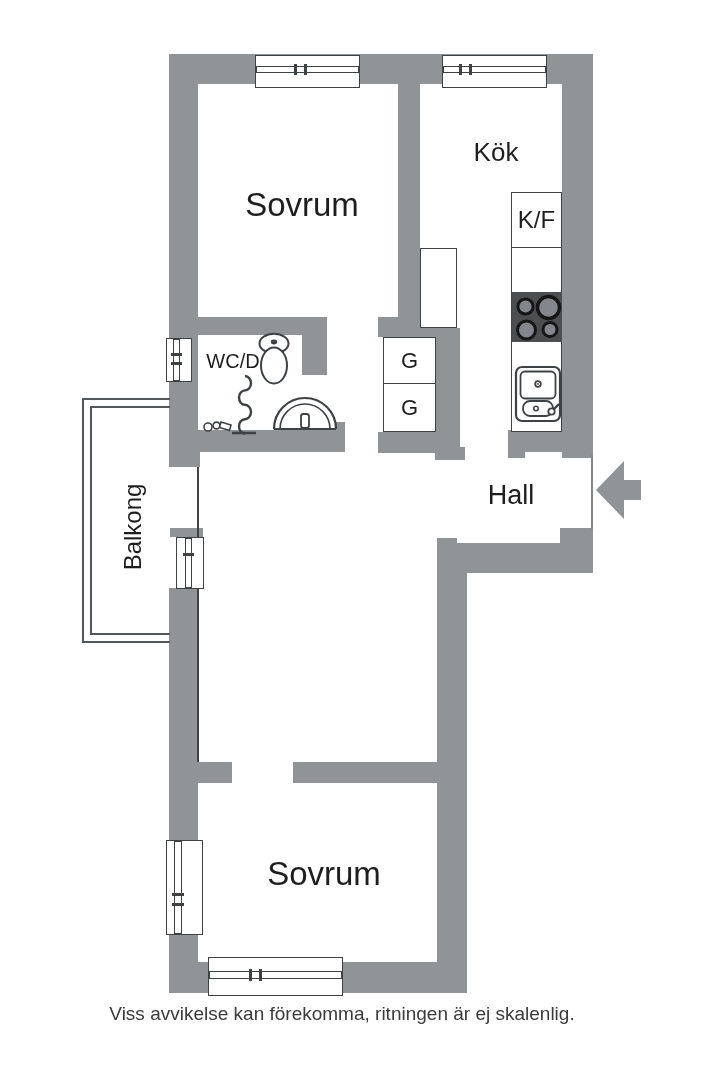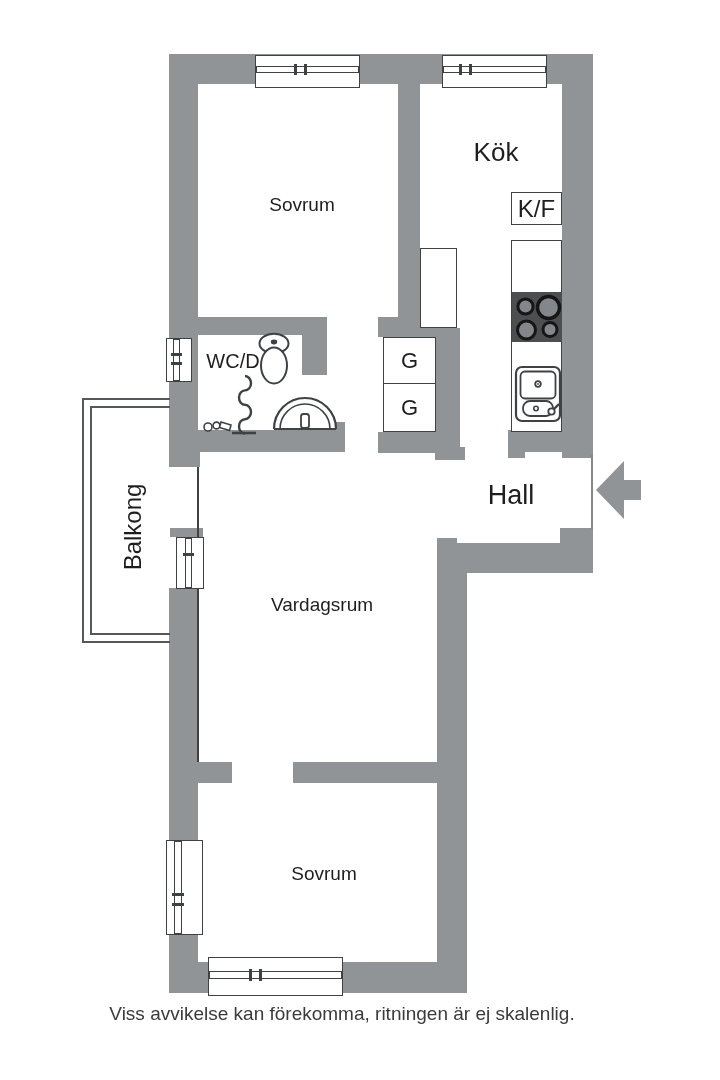--- a/index.html
+++ b/index.html
@@ -10,21 +10,21 @@
   #canvas{position:relative;width:720px;height:1080px;background:var(--background);
     font-family:"Liberation Sans","DejaVu Sans",sans-serif;overflow:hidden;}
   .wall{position:absolute;background:var(--wall);}
   .win{position:absolute;background:#fff;border:1.5px solid var(--outline);box-sizing:border-box;z-index:5;}
   .bar{position:absolute;background:#fff;border:1.5px solid var(--outline);box-sizing:border-box;}
   .tkv{position:absolute;width:2.5px;background:var(--outline);}
   .tkh{position:absolute;height:2.5px;background:var(--outline);}
   .box{position:absolute;background:#fff;border:1.5px solid var(--outline);box-sizing:border-box;
        display:flex;align-items:center;justify-content:center;z-index:4;}
   .rail{position:absolute;border:2px solid #55585b;border-right:none;box-sizing:border-box;background:transparent;}
-  .label{position:absolute;transform:translate(-50%,-50%);font-size:19px;color:var(--text);
+  .label{position:absolute;transform:translate(-50%,-50%);font-size:33px;color:var(--text);
          white-space:nowrap;z-index:8;}
   .fix{position:absolute;z-index:6;}
   .thinline{position:absolute;z-index:3;}
   .footer-note{position:absolute;transform:translateX(-50%);font-size:19px;color:#3b3b3b;
          white-space:nowrap;z-index:8;}
 </style>
 </head>
 <body>
 
 <div id="canvas">
@@ -90,21 +90,21 @@
   <div class="win" style="left:208px;top:957px;width:135px;height:39px;">
     <div class="bar" style="left:0;right:0;top:13px;height:8px;"></div>
     <div class="tkv" style="left:40px;top:11px;height:12px;"></div>
     <div class="tkv" style="left:50px;top:11px;height:12px;"></div>
   </div>
 
   <div class="rail" style="left:82px;top:398px;width:88px;height:245px;"></div>
   <div class="rail" style="left:90px;top:406px;width:80px;height:229px;"></div>
 
   <div class="box" style="left:511px;top:240px;width:51px;height:192px;"></div>
-  <div class="box" style="left:511px;top:192px;width:51px;height:33px;">
+  <div class="box" style="left:511px;top:192px;width:51px;height:56px;">
     <span class="lab" style="font-size:24px;color:var(--text);">K/F</span>
   </div>
   <div class="box" style="left:420px;top:248px;width:37px;height:80px;"></div>
 
   <svg class="fix" style="left:512px;top:292px;" width="50" height="50" viewBox="0 0 50 50">
     <rect x="0" y="0" width="50" height="50" fill="var(--stove-top)"></rect>
     <circle cx="36.5" cy="15.5" r="11" fill="#83868a" stroke="#161616" stroke-width="3.4"></circle>
     <circle cx="13.5" cy="14.5" r="7.6" fill="#83868a" stroke="#161616" stroke-width="3"></circle>
     <circle cx="14.5" cy="38" r="9" fill="#83868a" stroke="#161616" stroke-width="3"></circle>
     <circle cx="38" cy="37.5" r="7" fill="#83868a" stroke="#161616" stroke-width="3"></circle>
@@ -154,18 +154,17 @@
 
   <svg class="fix" style="left:596px;top:458px;" width="46" height="64" viewBox="0 0 46 64">
     <polygon points="0,32 28,3 28,22 45,22 45,42 28,42 28,61" fill="var(--wall)"></polygon>
   </svg>
 
   <div class="label" style="left:302px;top:205px;">Sovrum</div>
   <div class="label" style="left:496px;top:152px;font-size:26px;">Kök</div>
   <div class="label" style="left:233px;top:361px;font-size:20px;">WC/D</div>
   <div class="label" style="left:511px;top:495px;font-size:27px;">Hall</div>
   <div class="label" style="left:133px;top:527px;font-size:24px;transform:translate(-50%,-50%) rotate(-90deg);">Balkong</div>
-  <div class="label" style="left:322px;top:605px;">Vardagsrum</div>
   <div class="label" style="left:324px;top:874px;">Sovrum</div>
 
   <div class="footer-note" style="left:342px;top:1003px;">Viss avvikelse kan förekomma, ritningen är ej skalenlig.</div>
 
 </div>
 
 </body></html>

